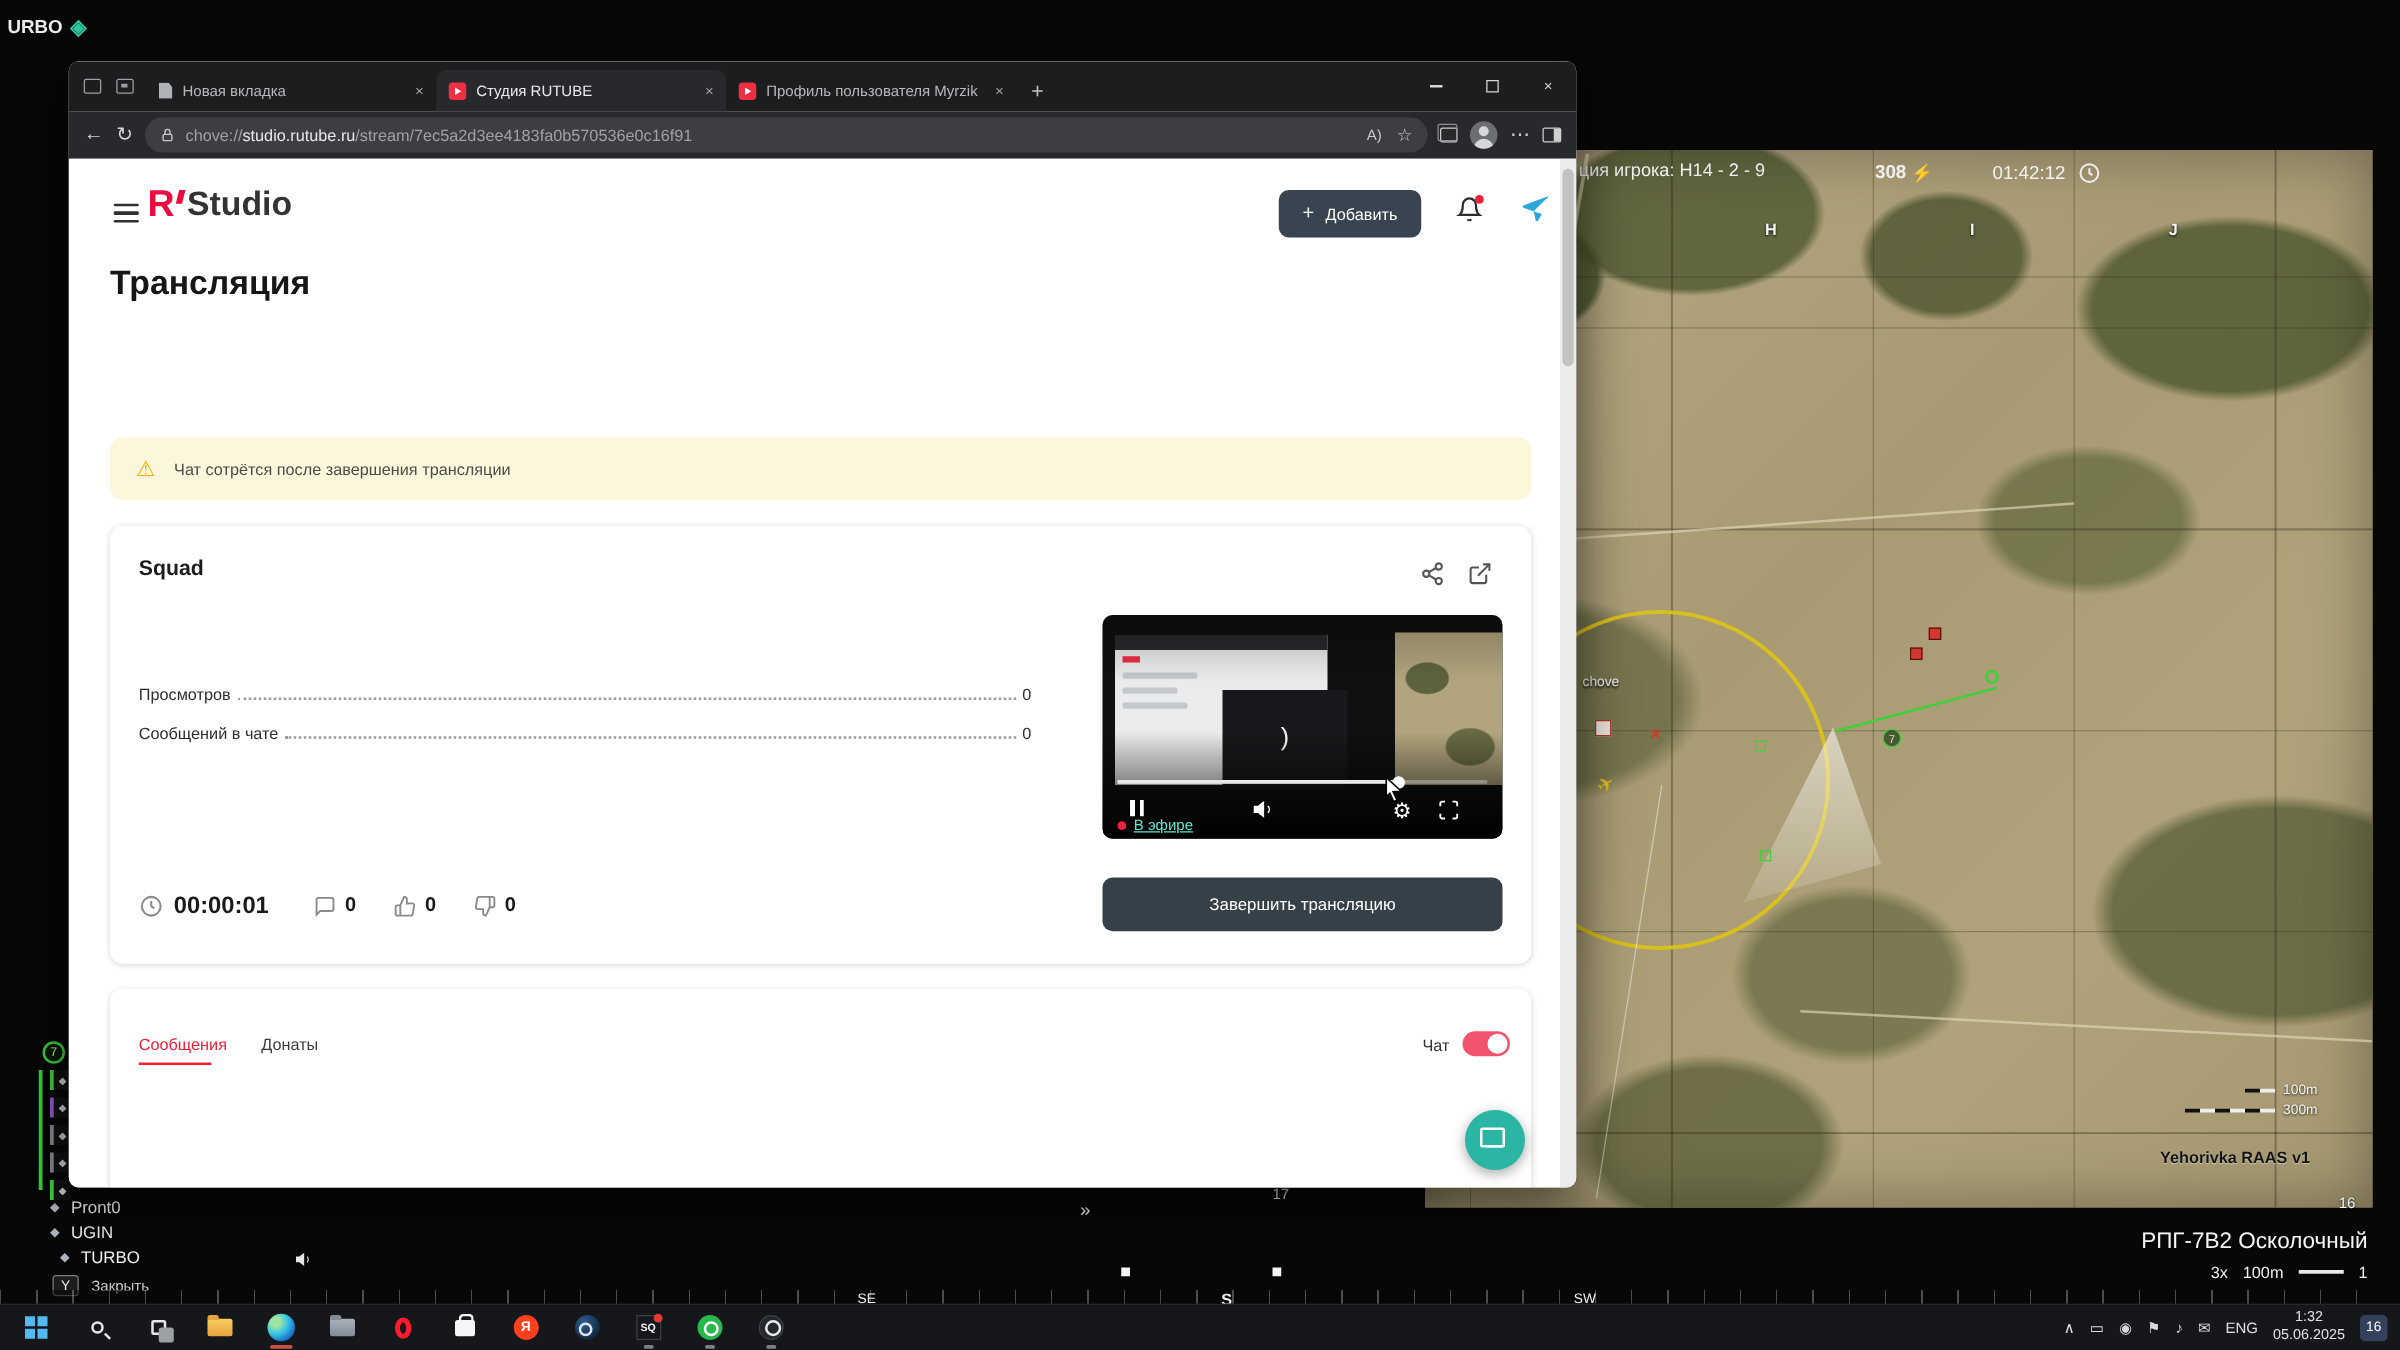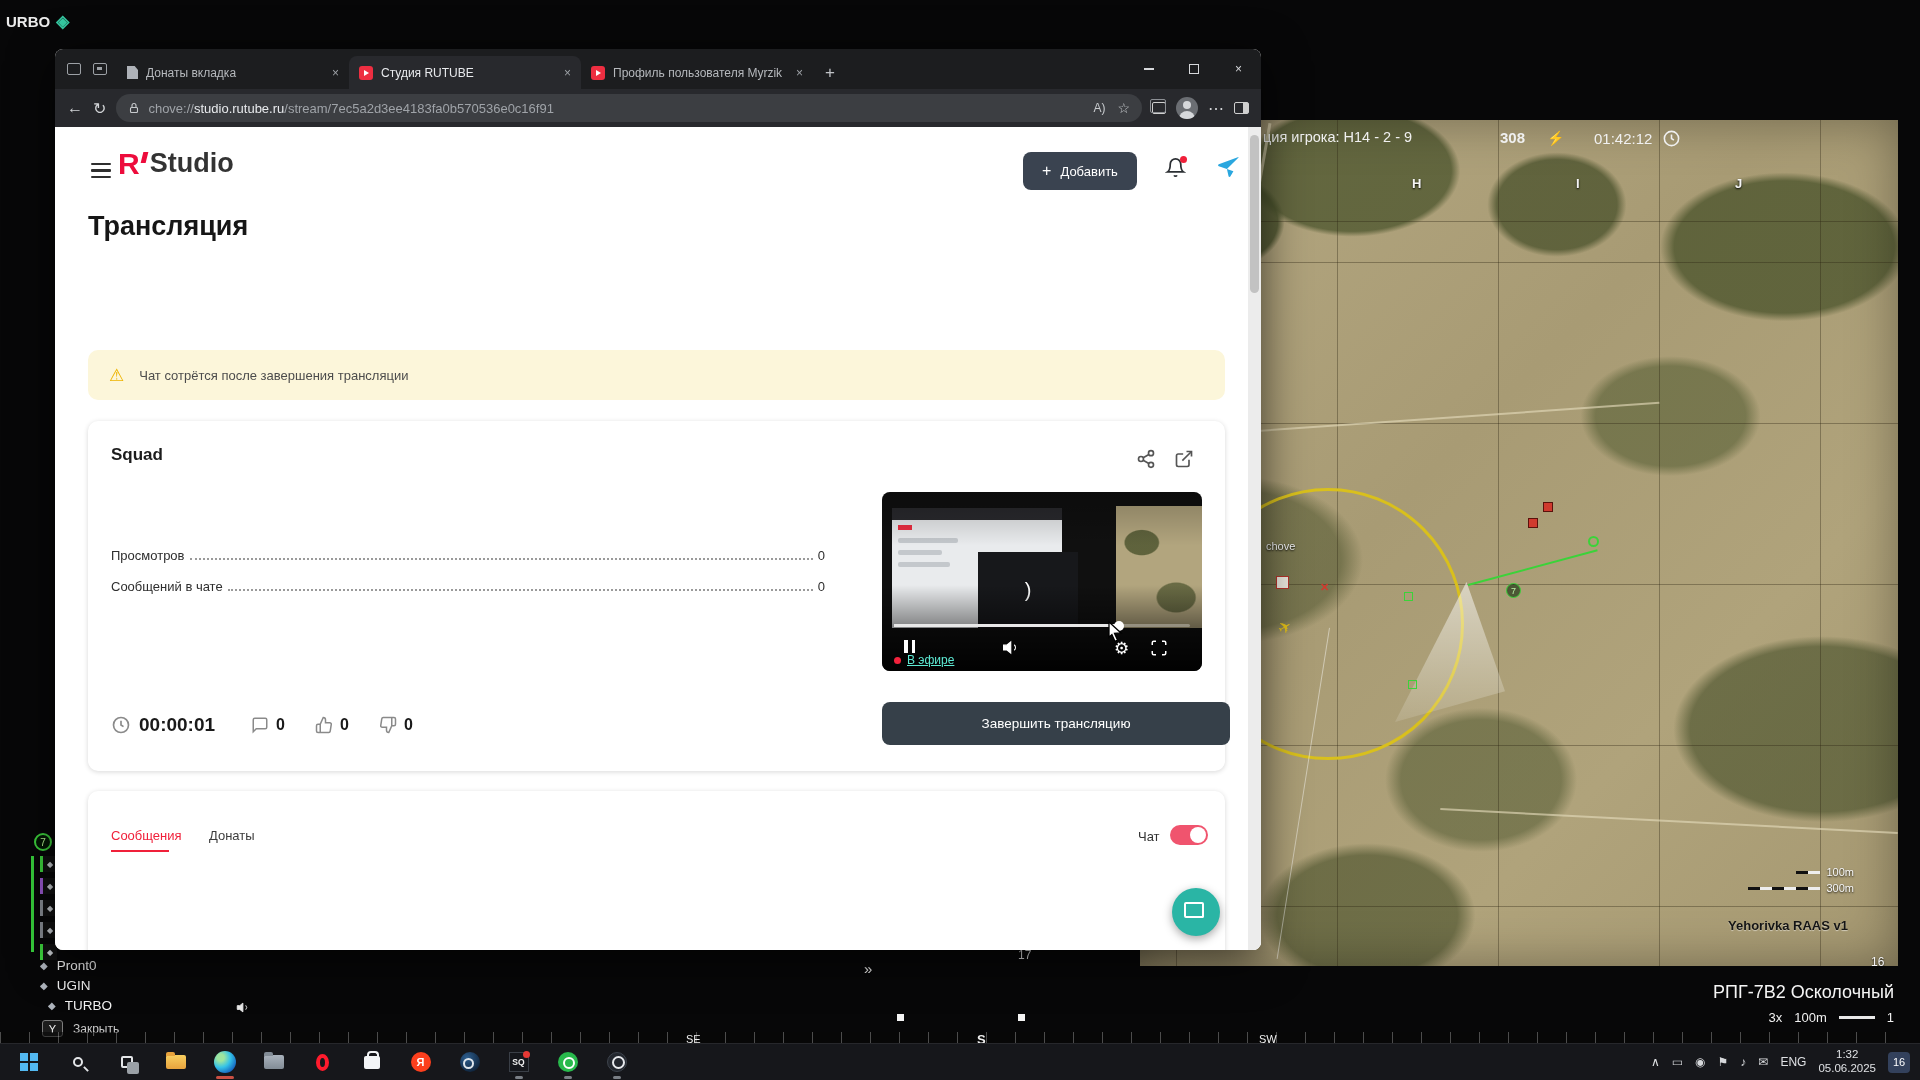--- a/index.html
+++ b/index.html
@@ -49,21 +49,21 @@
   .scale-box { position:absolute; right:44px; top:746px; color:#f7f7f7; font-size:11px; text-shadow:0 1px 2px rgba(0,0,0,.85); }
   .scale-row { display:flex; gap:6px; align-items:center; justify-content:flex-end; margin-bottom:4px; }
   .scale-line-s { display:inline-block; width:24px; height:3px; background:linear-gradient(90deg,#111 0 50%, #eee 50% 100%); }
   .scale-line-l { display:inline-block; width:72px; height:3px; background:repeating-linear-gradient(90deg,#111 0 12px,#eee 12px 24px); }
   .map-name { position:absolute; right:50px; top:798px; color:#141414; font-size:13px; font-weight:bold; text-shadow:0 1px 1px rgba(255,255,255,.5);margin-left:28px; }
 
   .hud-top { color:#f0f0f0; z-index:2; }
   .hud-player { left:1263px; top:129px; font-size:14.5px; }
   .ru-flag { left:1440px; top:130px; width:38px; height:22px; border:1px solid rgba(0,0,0,.45);
     background:linear-gradient(#fff 0 33%, #2b57a8 33% 66%, #cf3a3a 66% 100%); }
-  .hud-tickets { left:1500px; top:129px; font-size:15px; font-weight:bold; display:flex; gap:22px; align-items:center;}
+  .hud-tickets { left:1500px; top:129px; font-size:15px; font-weight:bold; display:flex; gap:4px; align-items:center;}
   .bolt { color:#ffcf3f; font-size:14px; }
   .hud-time { left:1594px; top:129px; font-size:15px; display:flex; gap:10px; align-items:center;}
 
   .squad-badge { left:34px; top:833px; width:18px; height:18px; border:2px solid #3ed43e; border-radius:50%;
     background:rgba(0,40,0,.5); color:#bfff9a; font-size:10px; display:flex; align-items:center; justify-content:center; z-index:2;}
   .green-vline { left:31px; top:856px; width:3px; height:96px; background:#37d23c; z-index:2;}
   .squad-ico { position:absolute; left:40px; width:17px; height:16px; background:rgba(20,20,20,.78);
     display:flex; align-items:center; justify-content:center; color:#cfd3d8; font-size:8px; z-index:2;}
   .member-row { position:absolute; display:flex; gap:9px; align-items:center; color:#f2f2f2; font-size:13.5px; z-index:2;}
   .member-dia { color:#aeb4bd; font-size:10px; }
@@ -170,21 +170,21 @@
   .ctl { position:absolute; color:#fff; }
   .pause { left:22px; bottom:18px; display:flex; gap:4px; }
   .pause i { display:block; width:3.5px; height:13px; background:#fff; }
   .live { left:12px; bottom:4px; display:flex; align-items:center; gap:6px; color:#5eead4; font-size:12px;text-decoration:underline; }
   .live-dot { width:7px; height:7px; background:#f3223c; border-radius:50%; }
   .timer-row { position:absolute; left:23px; top:293px; display:flex; align-items:center; color:#1a1a1a; }
   .timer-row .t-ico { color:#8a8a8a; display:flex; align-items:center; }
   .timer-text { font-size:19px; font-weight:700; margin:0 0 0 8px; }
   .cnt { font-size:16px; font-weight:700; margin-left:7px; }
   .gap36 { width:36px; } .gap30 { width:30px; }
-  .end-btn { position:absolute; left:794px; top:281px; width:348px; height:43px; background:#364049; border-radius:8px;
+  .end-btn { position:absolute; left:794px; top:281px; width:320px; height:43px; background:#364049; border-radius:8px;
     color:#fff; font-size:13.5px; display:flex; align-items:center; justify-content:center; }
 
   .bottom-card { left:33px; top:664px; width:1137px; height:200px; }
   .b-tab { position:absolute; top:37px; font-size:13px; color:#3c3c3c; }
   .b-tab.active { color:#f0203a; }
   .b-underline { position:absolute; left:23px; top:59px; width:58px; height:2px; background:#f0203a; }
   .chat-label { position:absolute; left:1050px; top:38px; font-size:13px; color:#333; }
   .toggle { position:absolute; left:1082px; top:34px; width:38px; height:20px; border-radius:10px; background:#f0546e; }
   .toggle::after { content:""; position:absolute; right:2px; top:2px; width:16px; height:16px; border-radius:50%; background:#fff; }
   .fab { position:absolute; left:1117px; top:761px; width:48px; height:48px; border-radius:50%; background:#2ab5a5;
@@ -358,21 +358,21 @@
 
   <div class="abs browser">
 
     <div class="tabbar">
       <div class="tab-actions">
         <span class="ta-ico"></span>
         <span class="ta-ico b"></span>
       </div>
       <div class="tab">
         <span class="fav-page"></span>
-        <span class="t-title">Донаты вкладка</span>
+        <span class="t-title">Новая вкладка</span>
         <span class="t-close">×</span>
       </div>
       <div class="tab active">
         <span class="fav-red"></span>
         <span class="t-title">Студия RUTUBE</span>
         <span class="t-close">×</span>
       </div>
       <div class="tab">
         <span class="fav-red"></span>
         <span class="t-title">Профиль пользователя Myrzik</span>

